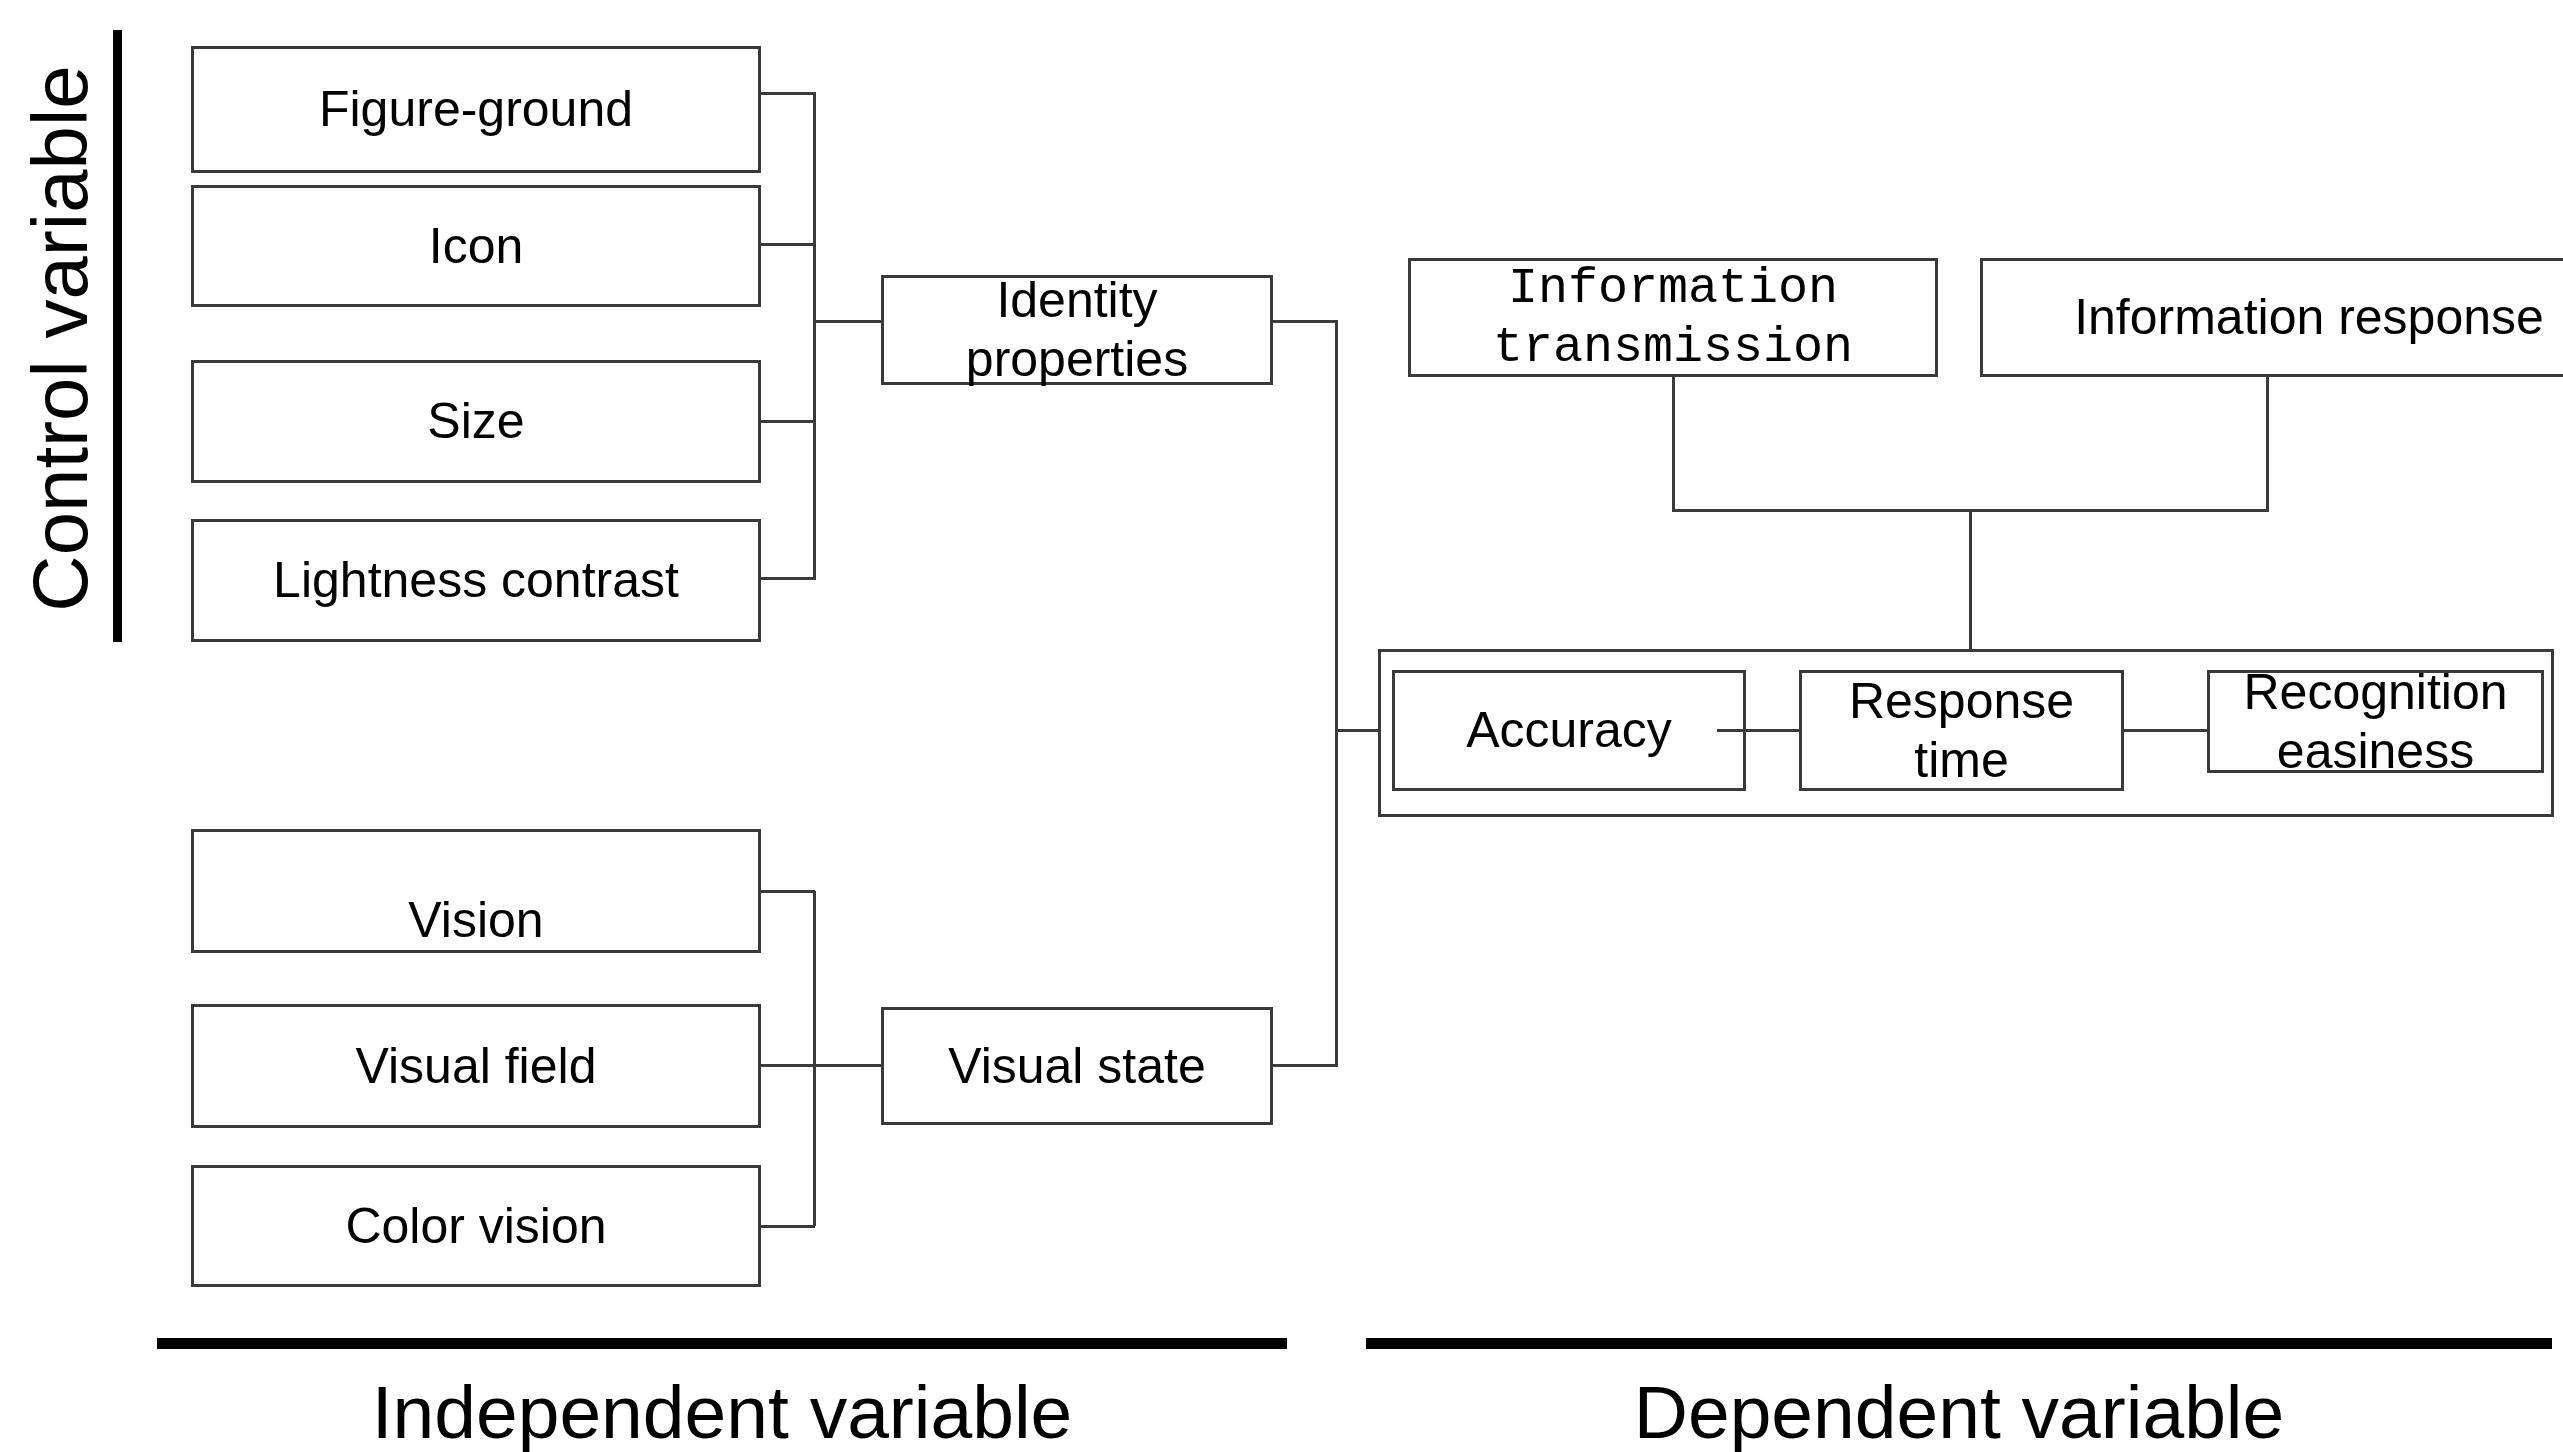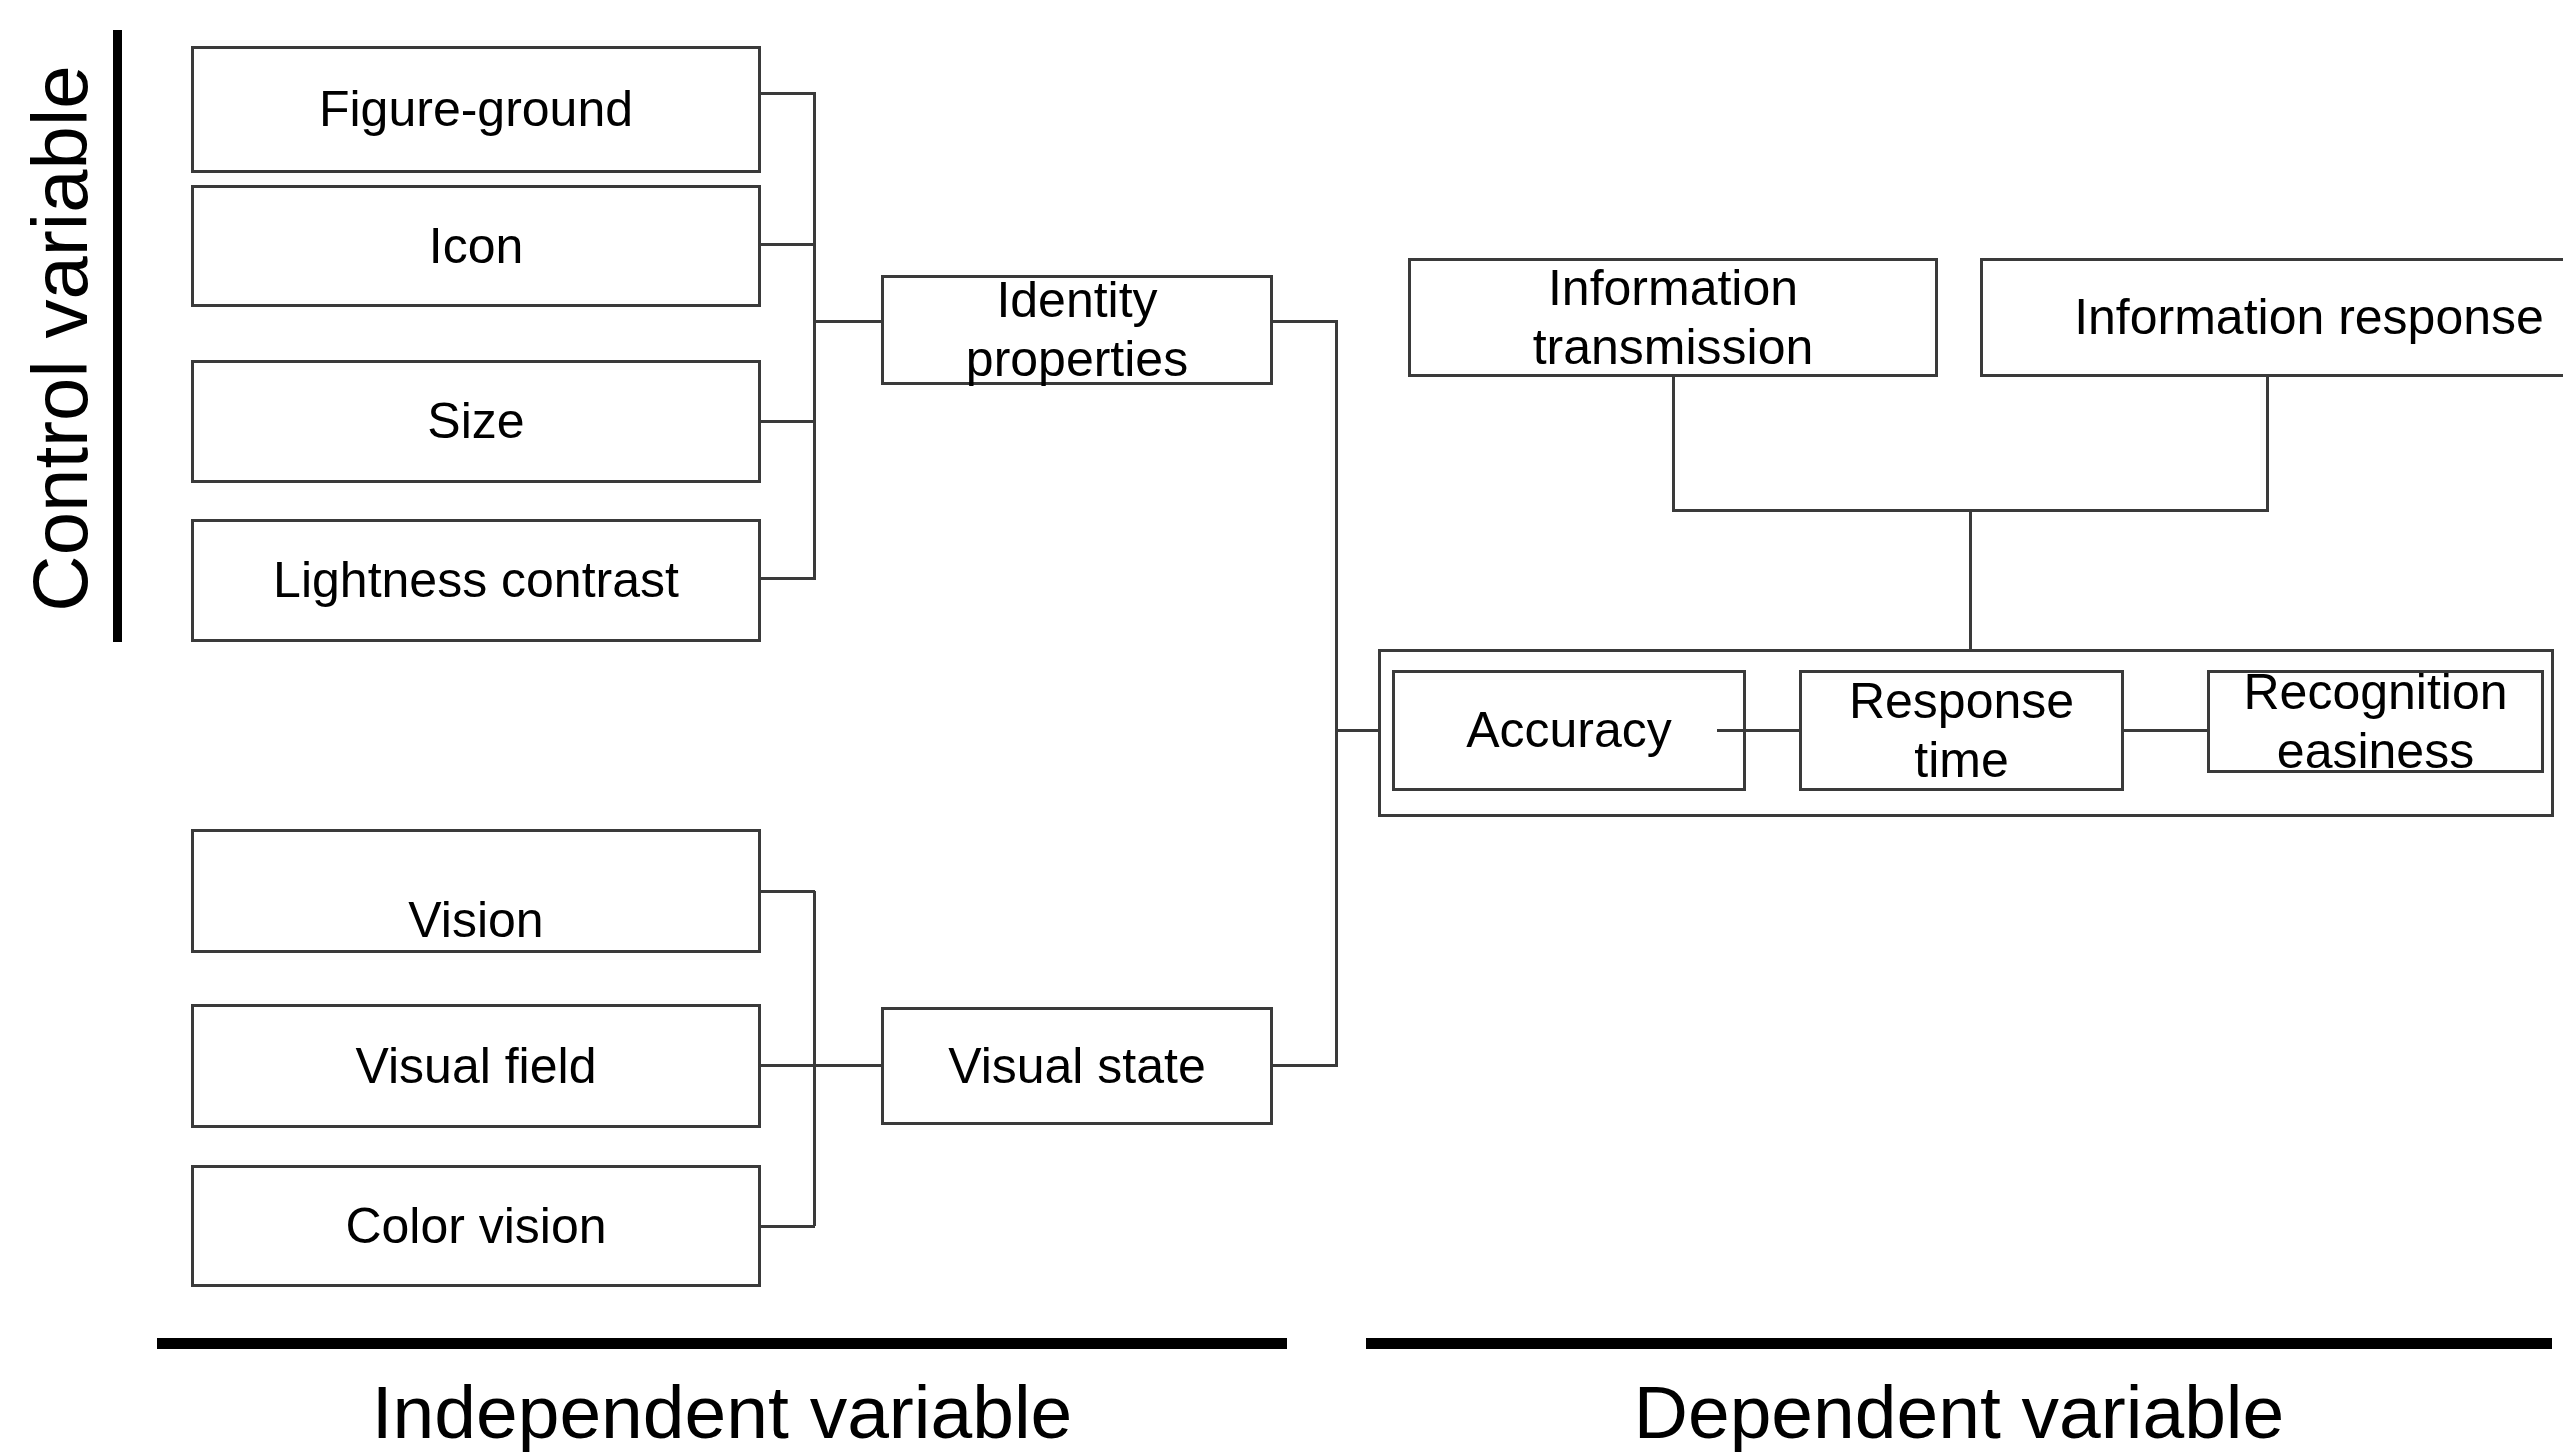--- a/index.html
+++ b/index.html
@@ -94,21 +94,21 @@
 
   <div class="box" style="left:881px;top:1007px;width:392px;height:118px;">
     <span>Visual state</span>
   </div>
 
   <div class="hline" style="left:1273px;top:320px;width:64px;height:3px;"></div>
   <div class="hline" style="left:1273px;top:1064px;width:64px;height:3px;"></div>
   <div class="vline" style="left:1335px;top:320px;width:3px;height:747px;"></div>
   <div class="hline" style="left:1337px;top:729px;width:58px;height:3px;"></div>
 
-  <div class="box" style="left:1408px;top:258px;width:530px;height:119px;">
+  <div class="box" style="left:1408px;top:258px;width:530px;height:119px;font-family:Liberation Mono, monospace;">
     <span>Information transmission</span>
   </div>
   <div class="box" style="left:1980px;top:258px;width:658px;height:119px;">
     <span>Information response</span>
   </div>
 
   <div class="vline" style="left:1672px;top:377px;width:3px;height:134px;"></div>
   <div class="vline" style="left:2266px;top:377px;width:3px;height:134px;"></div>
   <div class="hline" style="left:1672px;top:509px;width:597px;height:3px;"></div>
   <div class="vline" style="left:1969px;top:511px;width:3px;height:140px;"></div>

